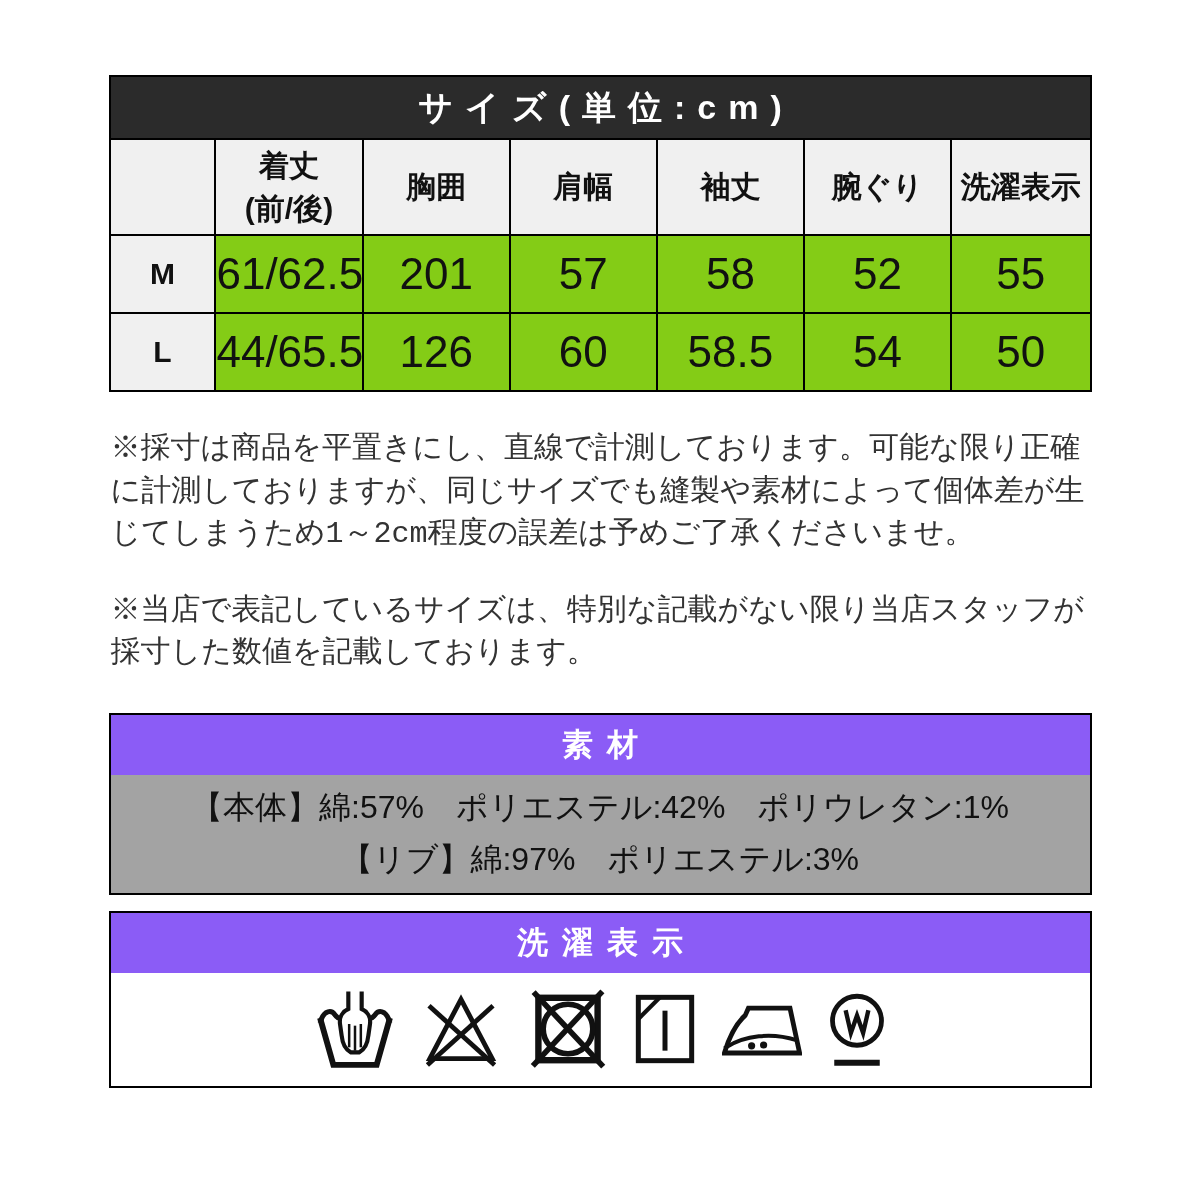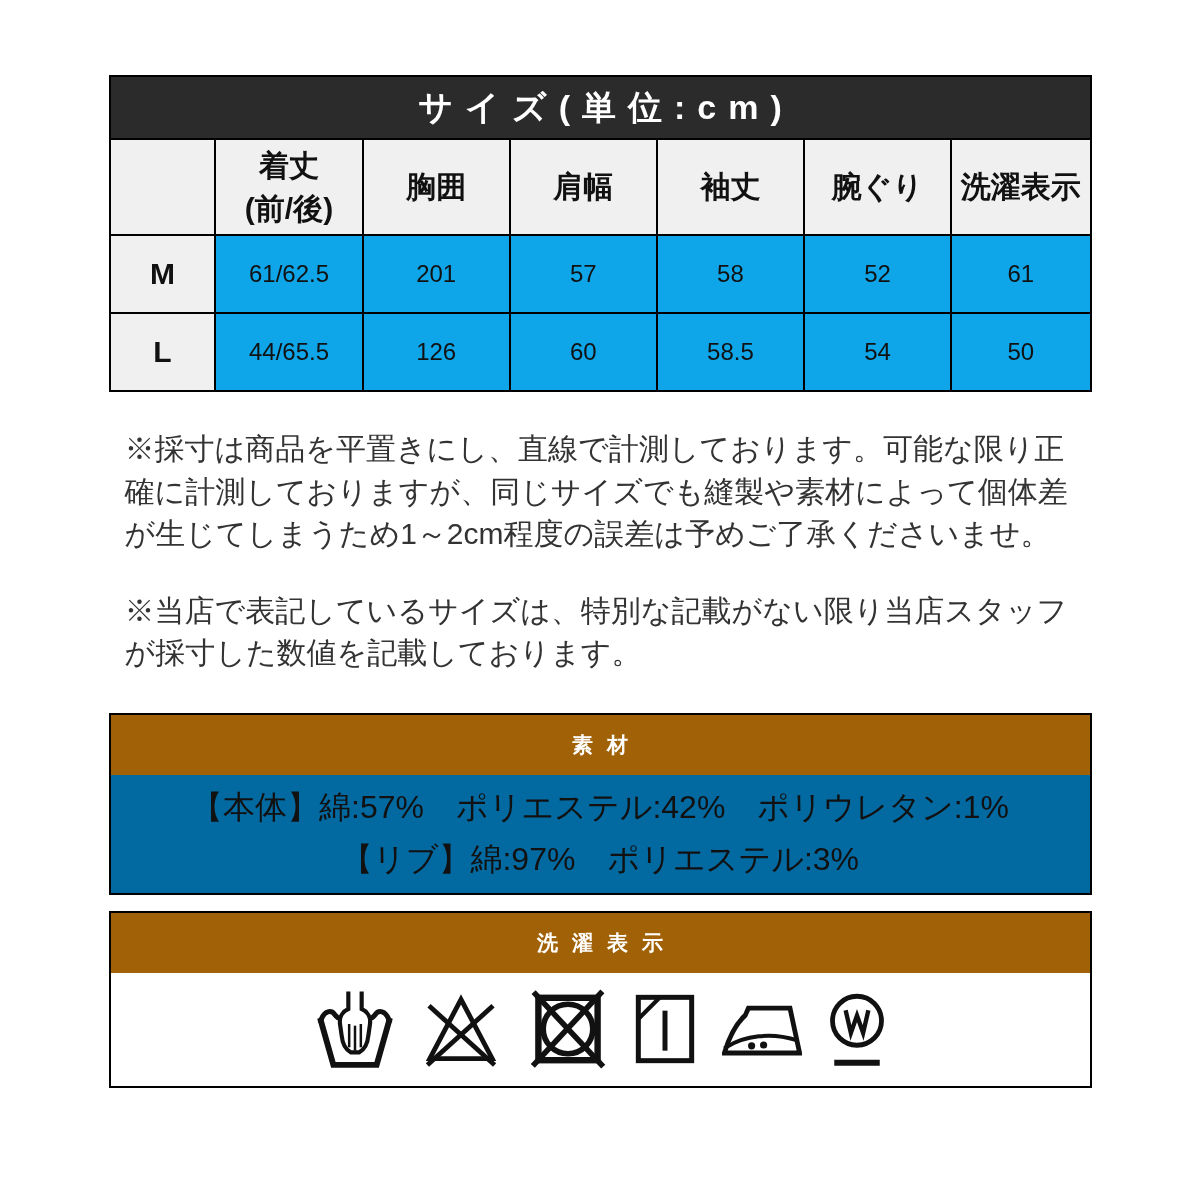--- a/index.html
+++ b/index.html
@@ -40,61 +40,62 @@
     height:94px;
     line-height:1.45;
     white-space:pre-line;
   }
   tbody th.row-label {
     background:#f0f0f0;
     font-size:30px;
     font-weight:bold;
   }
   tbody td {
-    background:#0ea5e9;
-    font-size:24px;
+    background:#84cc16;
+    font-size:44px;
     font-weight:normal;
     height:76px;
   }
 
   
   .note {
-    margin:36px 0 0 16px;
+    margin:36px 0 0 2px;
     font-size:30px;
     line-height:1.42;
     color:#333333;
     text-align:left;
+    font-family:Liberation Mono, monospace;
   }
   .note + .note { margin-top:34px; }
 
   
   .section {
     margin-top:38px;
     border:2px solid #000000;
   }
   .section-header {
-    background:#a16207;
+    background:#8b5cf6;
     color:#ffffff;
     height:60px;
     display:flex;
     align-items:center;
     justify-content:center;
-    font-size:21px;
+    font-size:31px;
     font-weight:bold;
     letter-spacing:14px;
     padding-left:14px;
   }
   .material-body {
     height:118px;
     display:flex;
     flex-direction:column;
     align-items:center;
     justify-content:center;
     gap:8px;
-    background:#0369a1;
+    background:#a3a3a3;
   }
   .material-line { font-size:32px; color:#111111; }
 
   .section.laundry { margin-top:16px; }
   .icons-row {
     height:113px;
     display:flex;
     align-items:center;
     justify-content:center;
     gap:27px;
@@ -133,21 +134,21 @@
       </tr>
     </thead>
     <tbody>
       <tr>
         <th class="row-label">M</th>
         <td>61/62.5</td>
         <td>201</td>
         <td>57</td>
         <td>58</td>
         <td>52</td>
-        <td>61</td>
+        <td>55</td>
       </tr>
       <tr>
         <th class="row-label">L</th>
         <td>44/65.5</td>
         <td>126</td>
         <td>60</td>
         <td>58.5</td>
         <td>54</td>
         <td>50</td>
       </tr>

